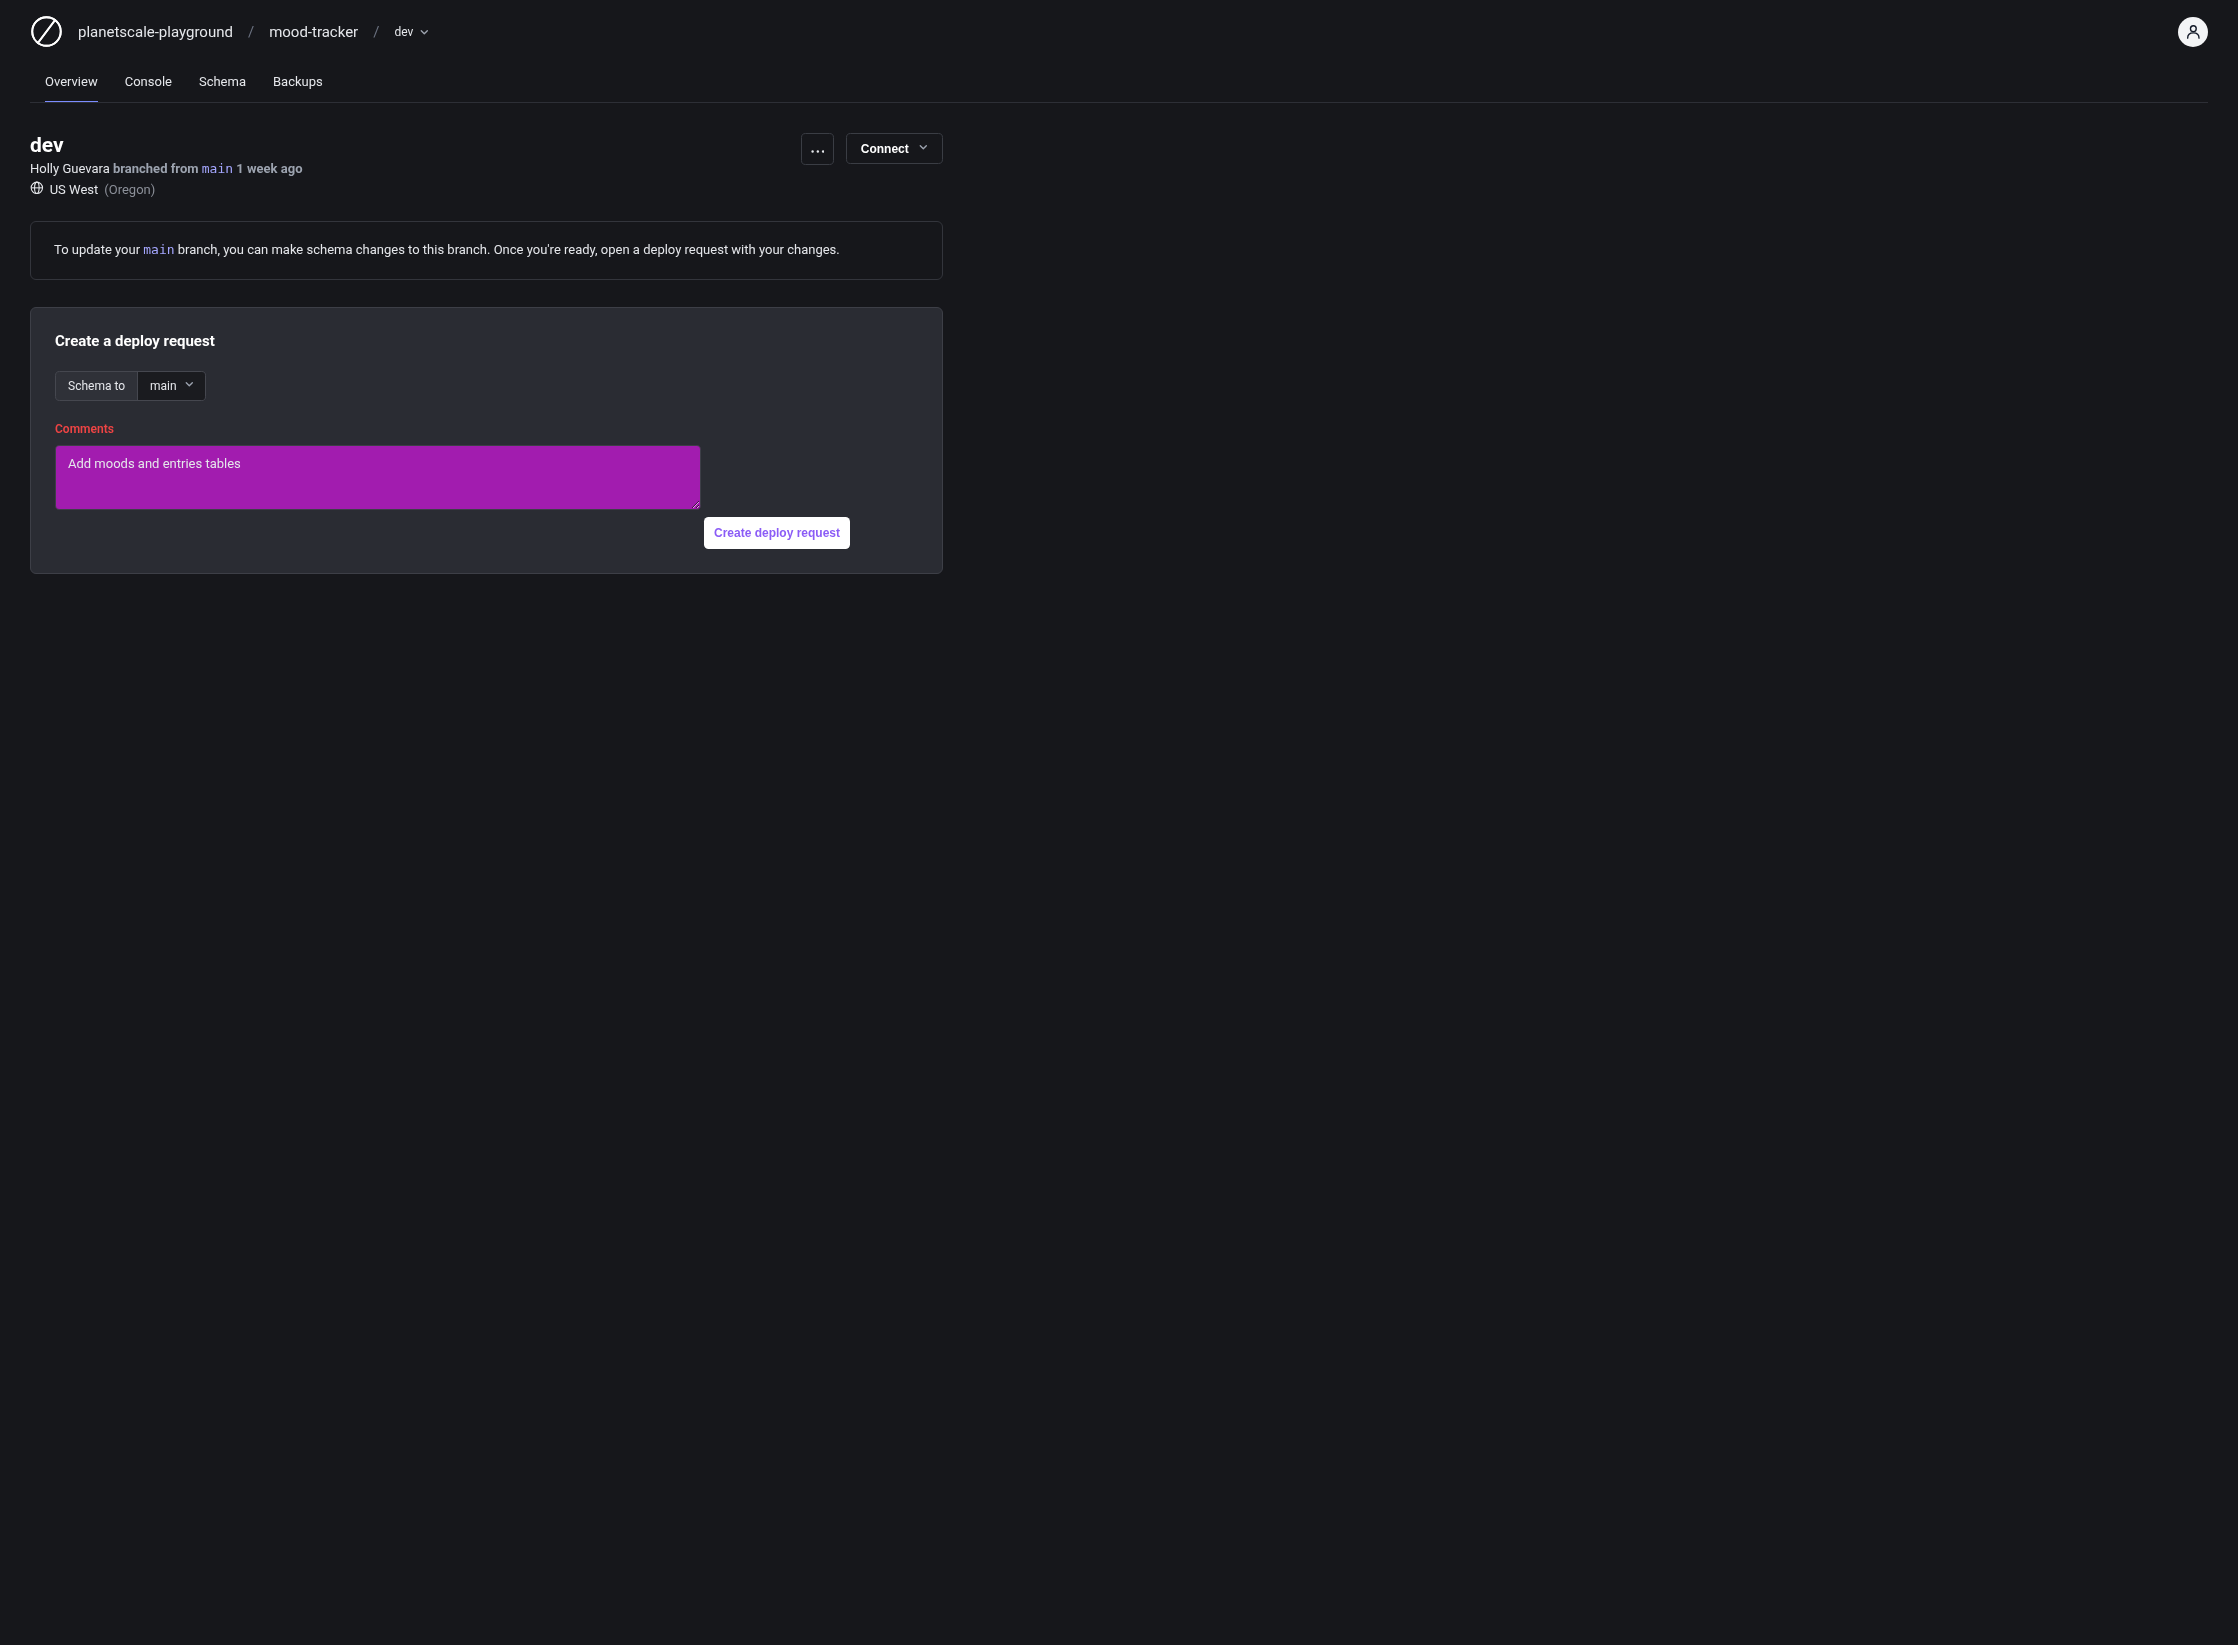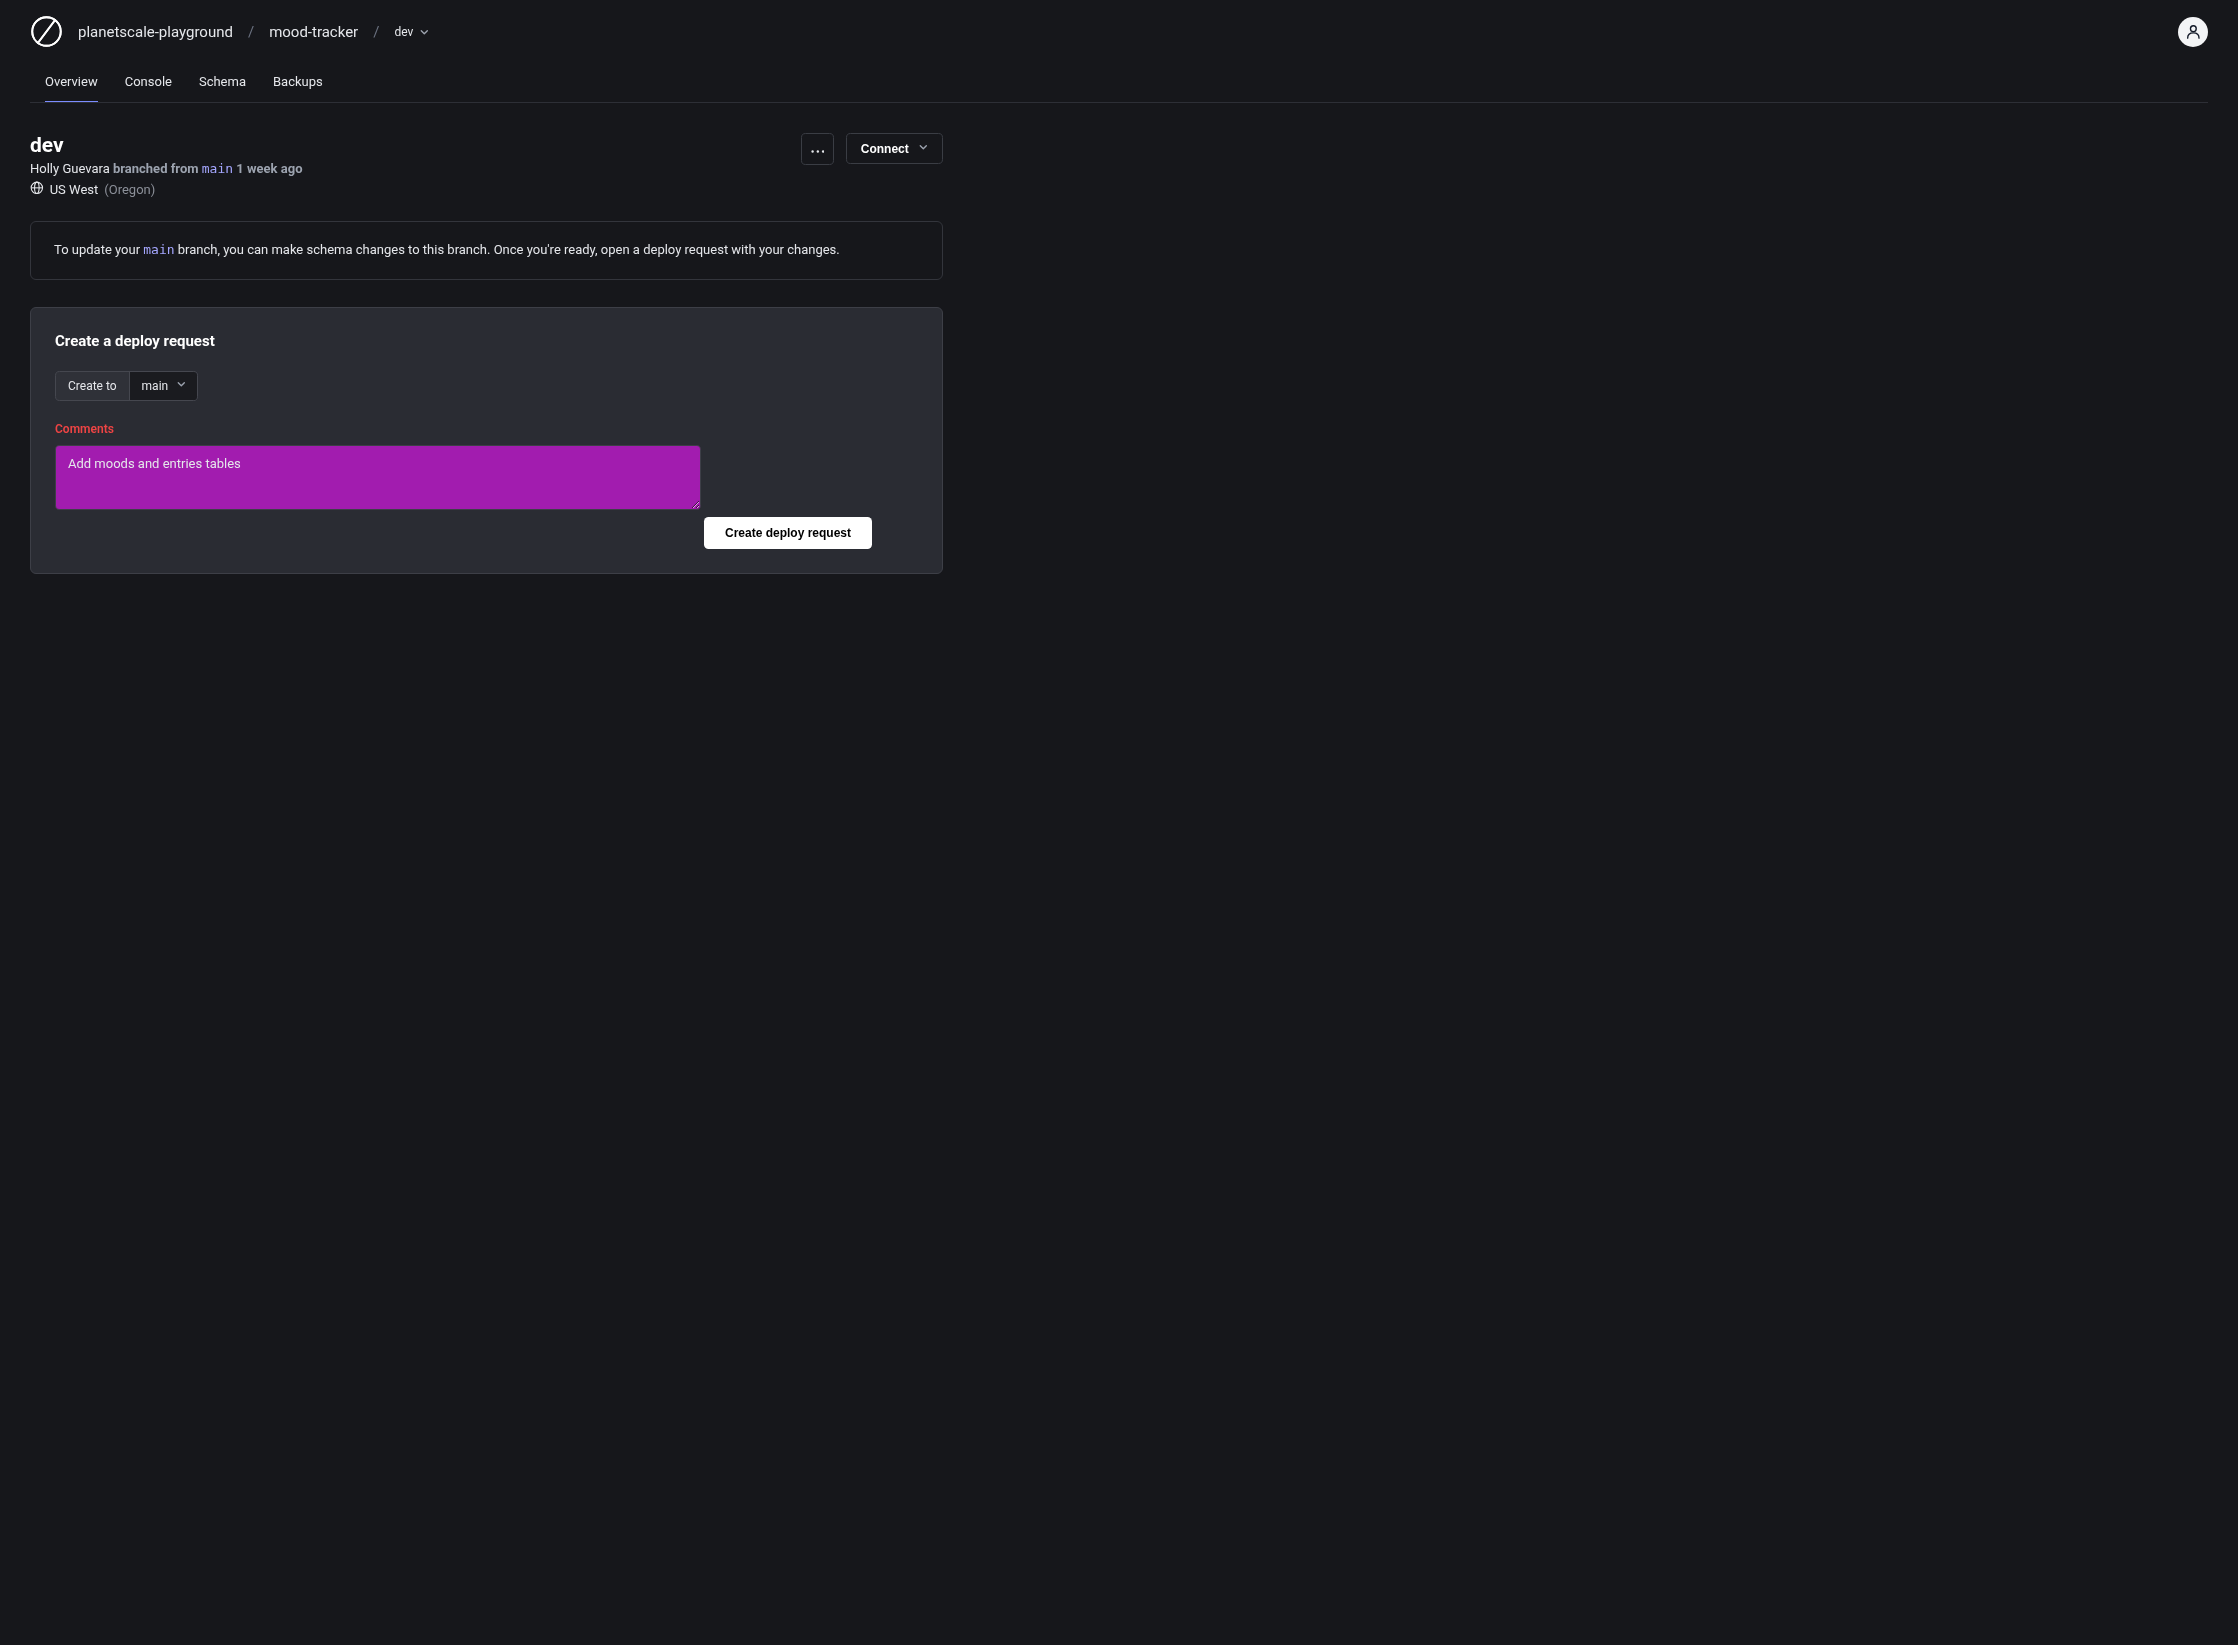--- a/index.html
+++ b/index.html
@@ -220,24 +220,24 @@
       padding: 10.6px 12px;
       font-size: 13px;
       color: #e5e7eb;
       font-family: inherit;
       resize: vertical;
       min-height: 65px;
       margin-bottom: 27px;
     }
     .primary-btn {
       background: #ffffff;
-      color: #000000;
+      color: #8b5cf6;
       border: none;
       border-radius: 4.6px;
-      padding: 9px 21px;
+      padding: 9px 10px;
       font-size: 12px;
       font-weight: 600;
       cursor: pointer;
     }
   </style>
 </head>
 <body>
 
 <div class="header">
   <div class="breadcrumb-row">
@@ -323,21 +323,21 @@
   </div>
 
   <div class="info-box">
     <span>To update your </span><span class="code">main</span><span> branch, you can make schema changes to this branch. Once you're ready, open a deploy request with your changes.</span>
   </div>
 
   <div class="card">
     <h2 class="card-title">Create a deploy request</h2>
 
     <div class="deploy-select-group">
-      <div class="deploy-label">Create to</div>
+      <div class="deploy-label">Schema to</div>
       <div class="deploy-target">
         <span>main</span>
         <span>
           <svg width="10.6" height="10.6" viewBox="0 0 14 14">
               <path d="M3 5 L7 9 L11 5" stroke="#9ca3af" stroke-width="1.8" fill="none" stroke-linecap="round" stroke-linejoin="round"></path>
             </svg>
         </span>
       </div>
     </div>
 

